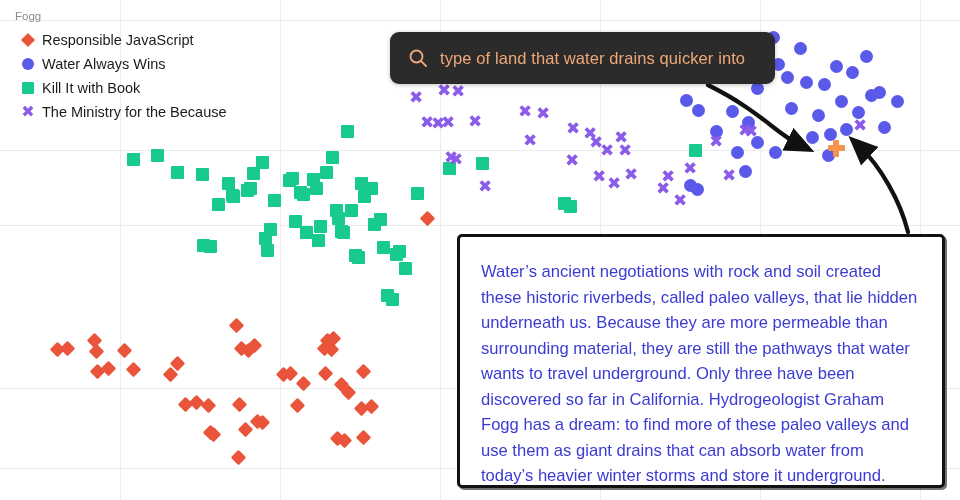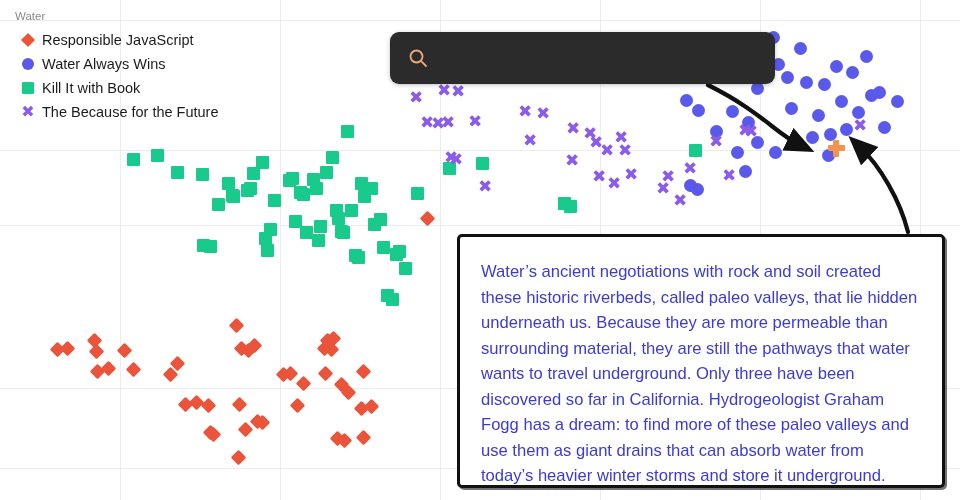--- a/index.html
+++ b/index.html
@@ -342,21 +342,21 @@
       </marker>
       <marker id="ah2" markerWidth="9" markerHeight="9" refX="3.2" refY="3" orient="auto">
         <path d="M0,0 L0,6 L7,3 z" fill="#111111"></path>
       </marker>
     </defs>
     <path d="M 708,85 C 762,112 775,133 800,145" stroke="#111111" stroke-width="4.2" fill="none" stroke-linecap="round" marker-end="url(#ah1)"></path>
     <path d="M 908,232 C 900,200 880,166 860,147" stroke="#111111" stroke-width="4.2" fill="none" stroke-linecap="round" marker-end="url(#ah2)"></path>
   </svg>
 
   <div id="legend">
-    <div id="legend-title">Water</div>
+    <div id="legend-title">Fogg</div>
     <div id="legend-items">
         <div class="legend-row">
           <span class="legend-swatch">
             <span class="sw-diamond" style="background: rgb(233, 84, 59);"></span>
           </span>
           <span class="legend-label">Responsible JavaScript</span>
         </div>
         <div class="legend-row">
           <span class="legend-swatch">
             <span class="sw-circle" style="background: rgb(90, 90, 234);"></span>
@@ -366,31 +366,32 @@
         <div class="legend-row">
           <span class="legend-swatch">
             <span class="sw-square" style="background: rgb(24, 203, 140);"></span>
           </span>
           <span class="legend-label">Kill It with Book</span>
         </div>
         <div class="legend-row">
           <span class="legend-swatch">
             <span class="sw-x" style="color: rgb(139, 91, 234);">✖</span>
           </span>
-          <span class="legend-label">The Because for the Future</span>
+          <span class="legend-label">The Ministry for the Because</span>
         </div>
       </div>
   </div>
 
   <div id="search-box">
     <span id="search-icon">
       <svg width="20" height="20" viewBox="0 0 20 20">
         <circle cx="8.5" cy="8.5" r="6" stroke="#f0a878" stroke-width="1.8" fill="none"></circle>
         <line x1="12.9" y1="12.9" x2="18" y2="18" stroke="#f0a878" stroke-width="1.8" stroke-linecap="round"></line>
       </svg>
     </span>
+    <span id="search-text" title="search">type of land that water drains quicker into</span>
   </div>
 
   <div id="callout">
     <p id="callout-text">Water’s ancient negotiations with rock and soil created these historic riverbeds, called paleo valleys, that lie hidden underneath us. Because they are more permeable than surrounding material, they are still the pathways that water wants to travel underground. Only three have been discovered so far in California. Hydrogeologist Graham Fogg has a dream: to find more of these paleo valleys and use them as giant drains that can absorb water from today’s heavier winter storms and store it underground.</p>
   </div>
 
 </div>
 
 </body></html>

